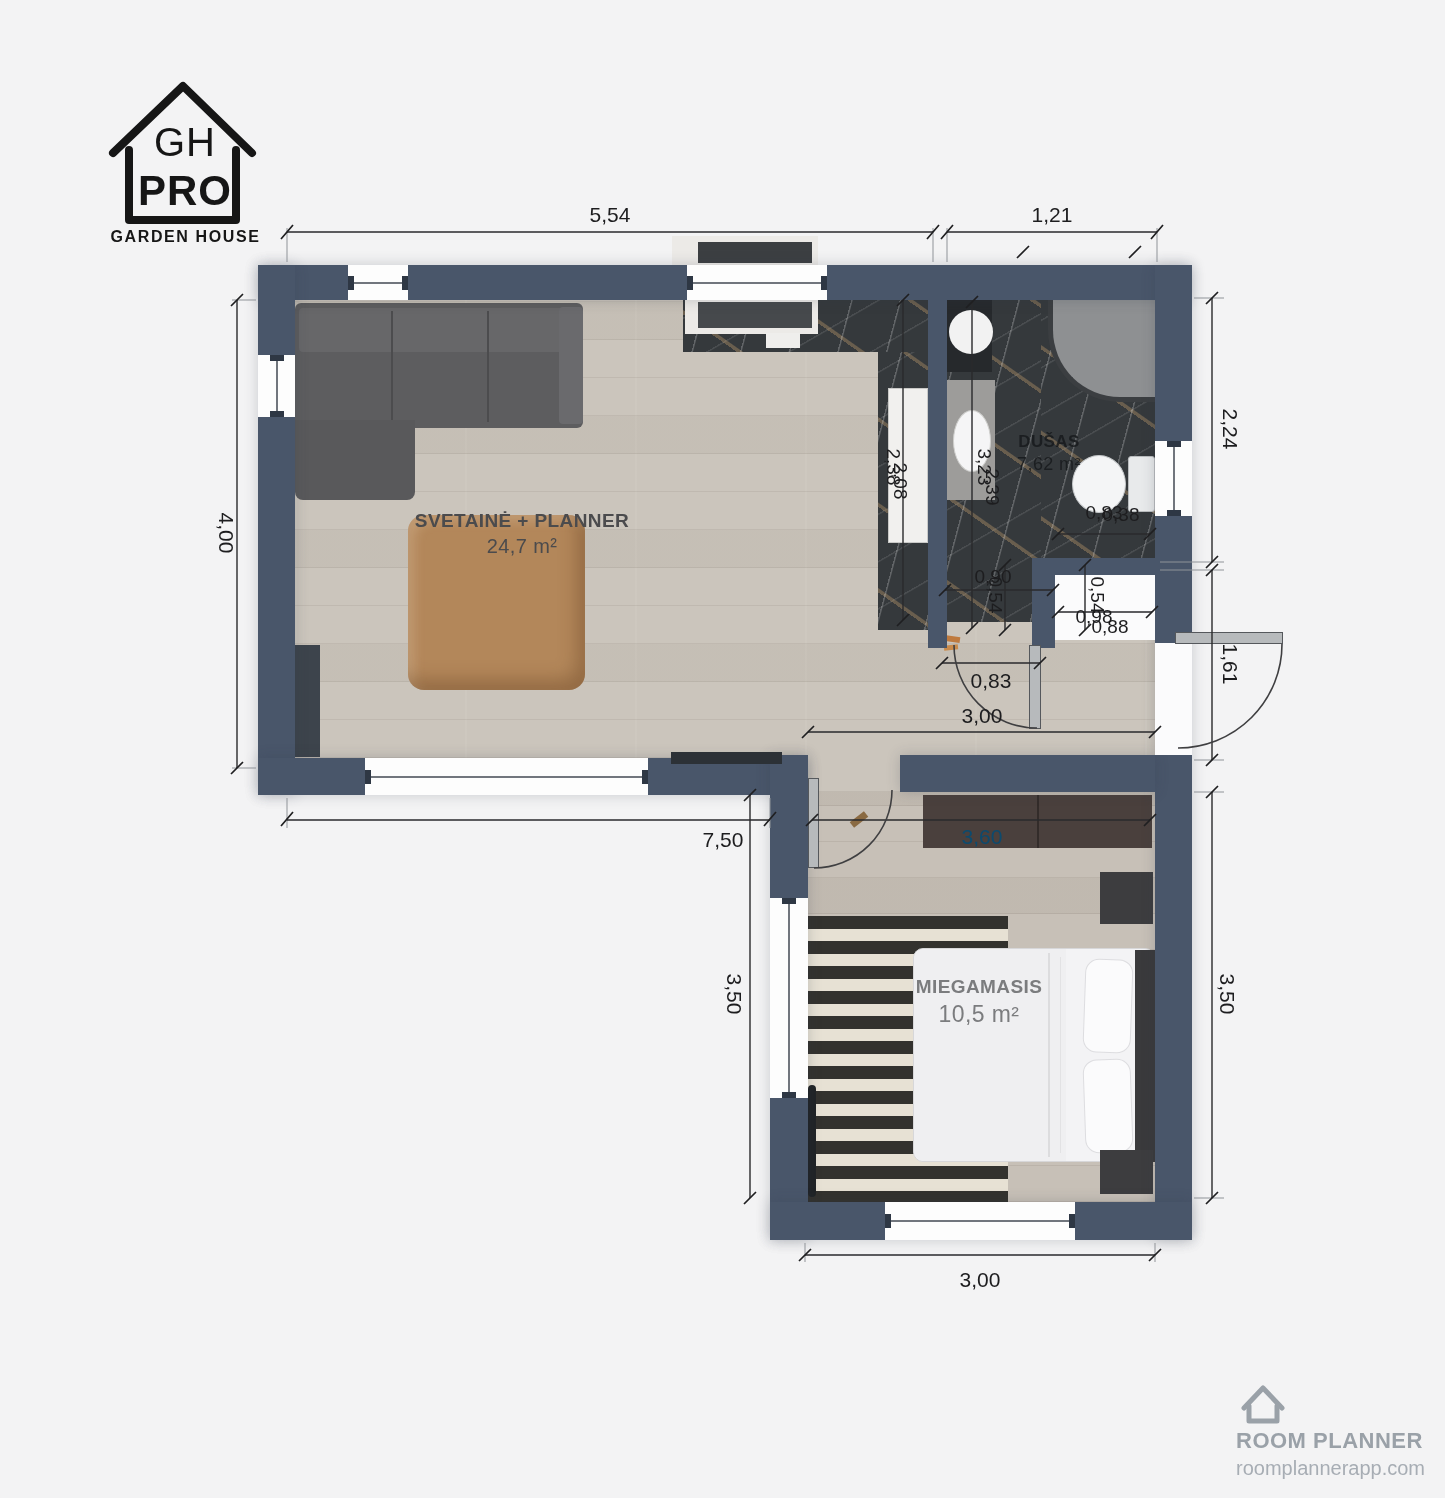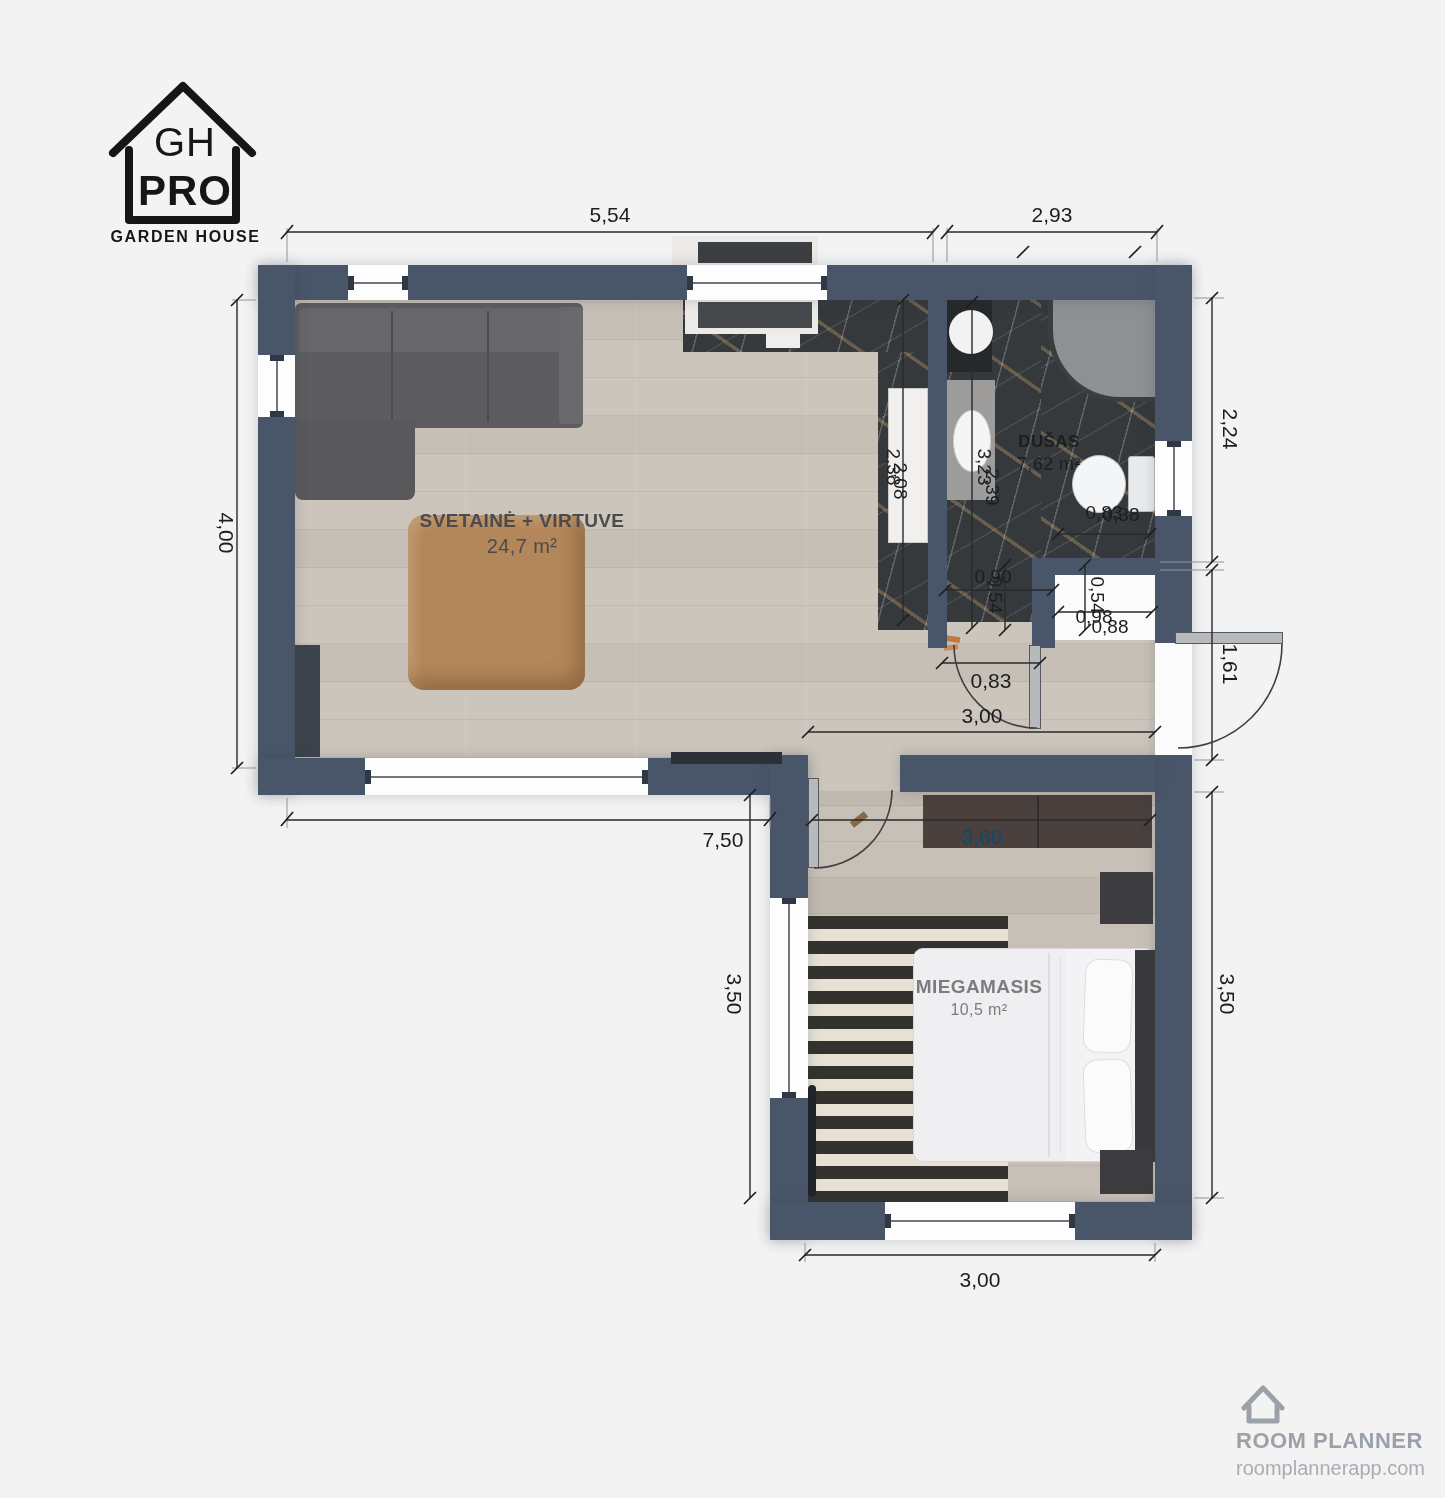--- a/index.html
+++ b/index.html
@@ -201,21 +201,21 @@
              M999,571 L1011,559 M999,636 L1011,624 M1079,571 L1091,559 M1079,636 L1091,624
              M1052,618 L1064,606 M1146,618 L1158,606 M1052,540 L1064,528 M1144,540 L1156,528
              M1017,258 L1029,246 M1129,258 L1141,246" stroke="#1f1f21" stroke-width="1.7" fill="none"></path>
 
     <path d="M1037,728 A83,83 0 0 1 954,645" stroke="#3f3f41" stroke-width="1.6" fill="none"></path>
     <path d="M814,868 A78,78 0 0 0 892,790" stroke="#3f3f41" stroke-width="1.6" fill="none"></path>
     <path d="M1282,644 A104,104 0 0 1 1178,748" stroke="#3f3f41" stroke-width="1.6" fill="none"></path>
   </svg>
 
   <div class="lab" style="left:570px;top:203px;width:80px;">5,54</div>
-  <div class="lab" style="left:1012px;top:203px;width:80px;">2,93</div>
+  <div class="lab" style="left:1012px;top:203px;width:80px;">1,21</div>
   <div class="lab rot" style="left:191px;top:521px;width:70px;">4,00</div>
   <div class="lab rot" style="left:1195px;top:417px;width:70px;">2,24</div>
   <div class="lab rot" style="left:1195px;top:652px;width:70px;">1,61</div>
   <div class="lab rot" style="left:1192px;top:982px;width:70px;">3,50</div>
   <div class="lab" style="left:683px;top:828px;width:80px;">7,50</div>
   <div class="lab rot" style="left:699px;top:982px;width:70px;">3,50</div>
   <div class="lab" style="left:940px;top:1268px;width:80px;">3,00</div>
   <div class="lab" style="left:942px;top:704px;width:80px;">3,00</div>
   <div class="lab" style="left:951px;top:669px;width:80px;">0,83</div>
   <div class="lab" style="left:942px;top:825px;width:80px;color:#0c4a6e;">3,60</div>
@@ -225,30 +225,30 @@
   <div class="lab small rot" style="left:954px;top:456px;width:60px;">3,23</div>
   <div class="lab small rot" style="left:962px;top:476px;width:60px;">2,39</div>
   <div class="lab small rot" style="left:965px;top:584px;width:60px;">0,54</div>
   <div class="lab small rot" style="left:1067px;top:584px;width:60px;">0,54</div>
   <div class="lab small" style="left:1064px;top:606px;width:60px;">0,98</div>
   <div class="lab small" style="left:1080px;top:608px;width:60px;margin-top:8px;">0,88</div>
   <div class="lab small" style="left:1074px;top:502px;width:60px;">0,83</div>
   <div class="lab small" style="left:1091px;top:504px;width:60px;">0,38</div>
 
   <div class="roomlab" style="left:392px;top:510px;width:260px;font-size:19px;color:#4b4b4d;">
-    <div>SVETAINĖ + VIRTUVE</div>
+    <div>SVETAINĖ + PLANNER</div>
     <div class="area" style="font-size:20px;margin-top:3px;">24,7 m²</div>
   </div>
   <div class="roomlab" style="left:969px;top:432px;width:160px;font-size:17px;color:rgba(22,25,27,.82);">
     <div>DUŠAS</div>
     <div class="area" style="font-size:18px;margin-top:2px;">7,62 m²</div>
   </div>
   <div class="roomlab" style="left:869px;top:976px;width:220px;font-size:19px;color:#7b7c7e;">
     <div>MIEGAMASIS</div>
-    <div class="area" style="font-size:16px;margin-top:3px;">10,5 m²</div>
+    <div class="area" style="font-size:23px;margin-top:3px;">10,5 m²</div>
   </div>
 
   <div class="logo">
     <svg width="180" height="155" viewBox="0 0 180 155" style="position:absolute;left:0;top:0;">
       <path d="M18,83 L88,16 L157,83" stroke="#161616" stroke-width="8" fill="none" stroke-linecap="round" stroke-linejoin="round"></path>
       <path d="M34,80 L34,150 L141,150 L141,80" stroke="#161616" stroke-width="8" fill="none" stroke-linecap="round" stroke-linejoin="round"></path>
     </svg>
     <div class="l1">GH</div>
     <div class="l2">PRO</div>
     <div class="sub">GARDEN HOUSE</div>

